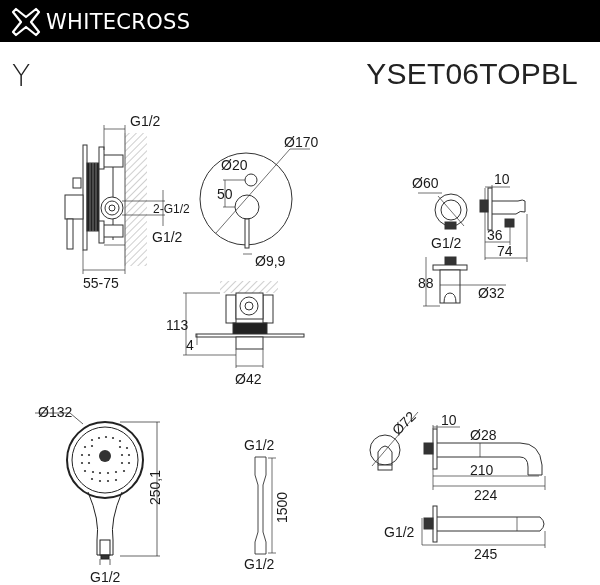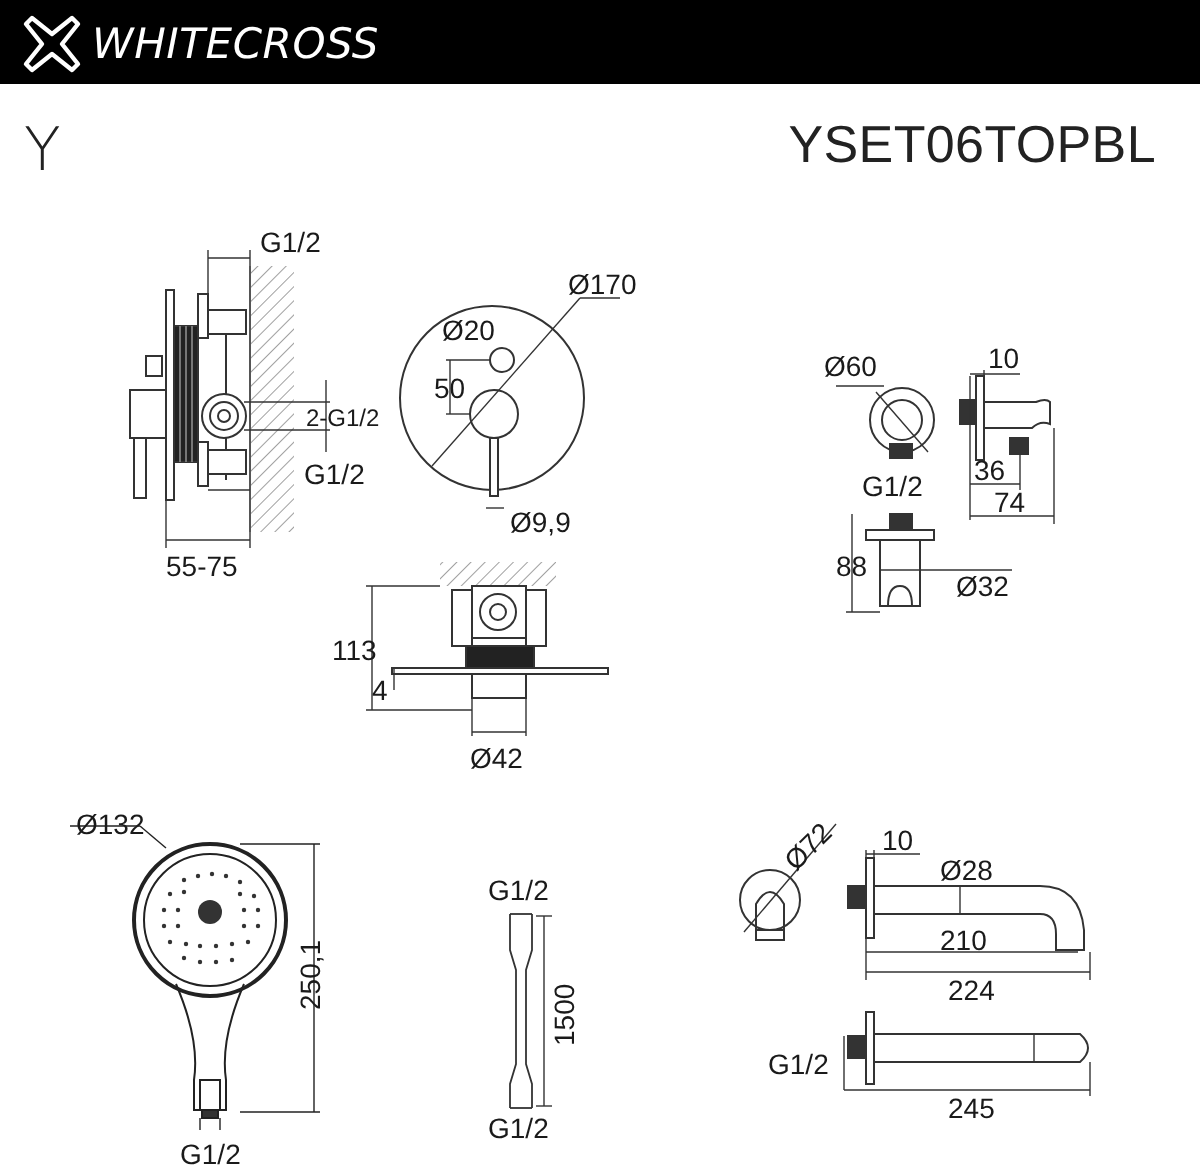--- a/index.html
+++ b/index.html
@@ -1,22 +1,22 @@
 <!DOCTYPE html>
 <html><head>
   <meta charset="utf-8">
   <style>
     html, body { margin: 0; padding: 0; background: #ffffff; }
     body { width: 600px; height: 585px; position: relative; overflow: hidden; font-family: "Liberation Sans", sans-serif; color: #1a1a1a; }
     .header { position: absolute; left: 0; top: 0; width: 600px; height: 42px; background: #000000; }
     .logo { position: absolute; left: 10px; top: 6px; display: flex; align-items: center; }
     .logo svg { width: 32px; height: 32px; }
-    .brand { color: #ffffff; font-size: 21px; letter-spacing: 0.3px; margin-left: 4px; font-family: "DejaVu Sans", sans-serif; font-weight: normal; font-style: italic; }
+    .brand { color: #ffffff; font-size: 21px; letter-spacing: 0.3px; margin-left: 4px; font-family: "DejaVu Sans", sans-serif; font-weight: normal; }
     .series { position: absolute; left: 12px; top: 58px; font-size: 30px; font-family: "DejaVu Sans", sans-serif; font-weight: 300; color: #222; }
-    .model { position: absolute; right: 22px; top: 57px; font-size: 26px; color: #222; letter-spacing: 0.2px; }
+    .model { position: absolute; right: 22px; top: 57px; font-size: 30px; color: #222; letter-spacing: 0.2px; }
     .drawing { position: absolute; left: 0; top: 0; width: 600px; height: 585px; }
     .drawing text { font-family: "Liberation Sans", sans-serif; font-size: 14px; fill: #1a1a1a; }
   </style>
 </head>
 <body>
 
 <div class="header">
   <div class="logo">
     <svg viewBox="0 0 32 32">
       <path d="M6 3 L16 11 L26 3 L29 6 L21 16 L29 26 L26 29 L16 21 L6 29 L3 26 L11 16 L3 6 Z" fill="none" stroke="#ffffff" stroke-width="2.2" stroke-linejoin="round"></path>

